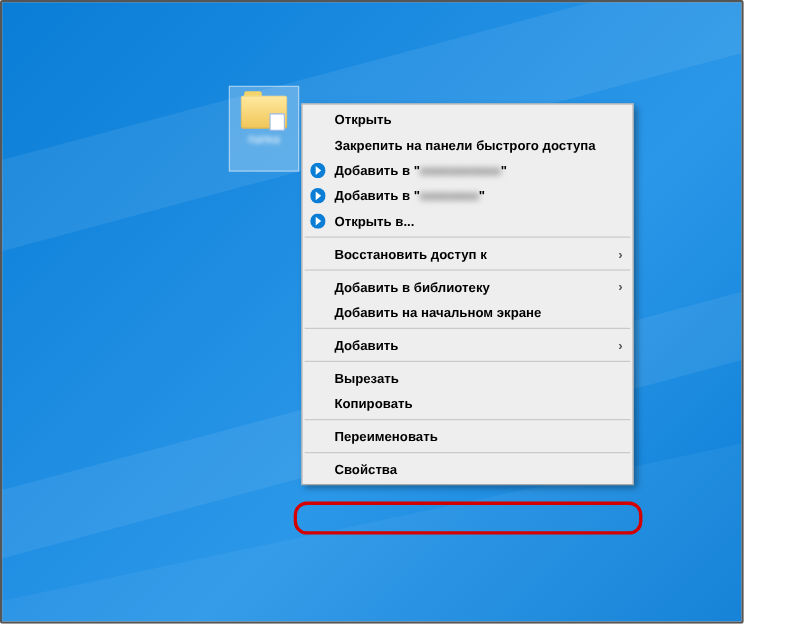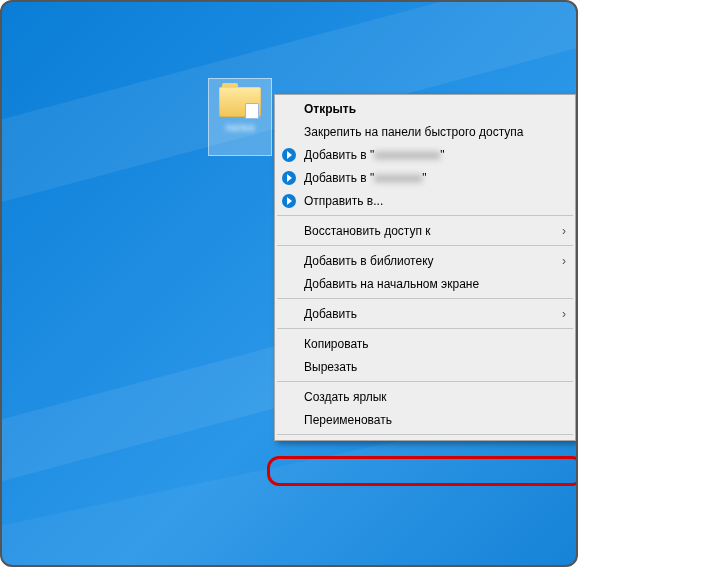--- a/index.html
+++ b/index.html
@@ -1,21 +1,21 @@
 <!DOCTYPE html>
 <html><head>
   <meta charset="utf-8">
   <style>
     * { margin: 0; padding: 0; box-sizing: border-box; }
     html, body { width: 727px; height: 567px; overflow: hidden; font-family: "Segoe UI", Tahoma, sans-serif; }
 
     .frame {
-      width: 578px; height: 567px;
+      width: 676px; height: 567px;
       border: 2px solid #555;
-      border-radius: 12px;
+      border-radius: 2px;
       position: relative;
       background: linear-gradient(135deg, #0a7dd6 0%, #1a8ae0 30%, #2b97e8 60%, #0a7dd6 100%);
       overflow: hidden;
     }
 
     
     .beam {
       position: absolute;
       background: rgba(255,255,255,0.08);
       transform-origin: top right;
@@ -68,20 +68,21 @@
       font-size: 12px;
       color: #000;
     }
     .menu-item {
       display: flex; align-items: center;
       height: 23px;
       padding: 0 20px 0 28px;
       position: relative;
       white-space: nowrap;
       cursor: default;
+      font-weight: bold;
     }
     .menu-item .icon {
       position: absolute; left: 5px; top: 50%; transform: translateY(-50%);
       width: 16px; height: 16px; display: flex; align-items: center; justify-content: center;
     }
     .menu-item .arrow {
       position: absolute; right: 8px; top: 50%; transform: translateY(-50%);
       font-size: 12px; color: #555;
     }
     .menu-item.bold { font-weight: 600; }
@@ -162,21 +163,21 @@
       </span>
     </div>
 
     <div class="menu-item">
       <span class="icon i-blue-arrow">
         <svg width="14" height="14">
             <circle cx="7" cy="7" r="7"></circle>
             <path d="M5 3 L10 7 L5 11 Z"></path>
           </svg>
       </span>
-      <span>Отправить в...</span>
+      <span>Открыть в...</span>
     </div>
 
 
     <div class="menu-sep"></div>
 
     <div class="menu-item">
       <span>Восстановить доступ к</span>
       <span class="arrow">›</span>
     </div>
 
@@ -195,38 +196,38 @@
     <div class="menu-sep"></div>
 
     <div class="menu-item">
       <span>Добавить</span>
       <span class="arrow">›</span>
     </div>
 
     <div class="menu-sep"></div>
 
     <div class="menu-item">
+      <span>Вырезать</span>
+    </div>
+
+    <div class="menu-item">
       <span>Копировать</span>
     </div>
 
-    <div class="menu-item">
-      <span>Вырезать</span>
-    </div>
-
-    <div class="menu-sep"></div>
-
-    <div class="menu-item">
-      <span>Создать ярлык</span>
-    </div>
+    <div class="menu-sep"></div>
+
 
 
     <div class="menu-item">
       <span>Переименовать</span>
     </div>
 
     <div class="menu-sep"></div>
 
+    <div class="menu-item">
+      <span>Свойства</span>
+    </div>
 
   </div>
 
   <div class="highlight" style="left:265px; top:454px; width:317px; height:30px;"></div>
 
 </div>
 
 </body></html>

